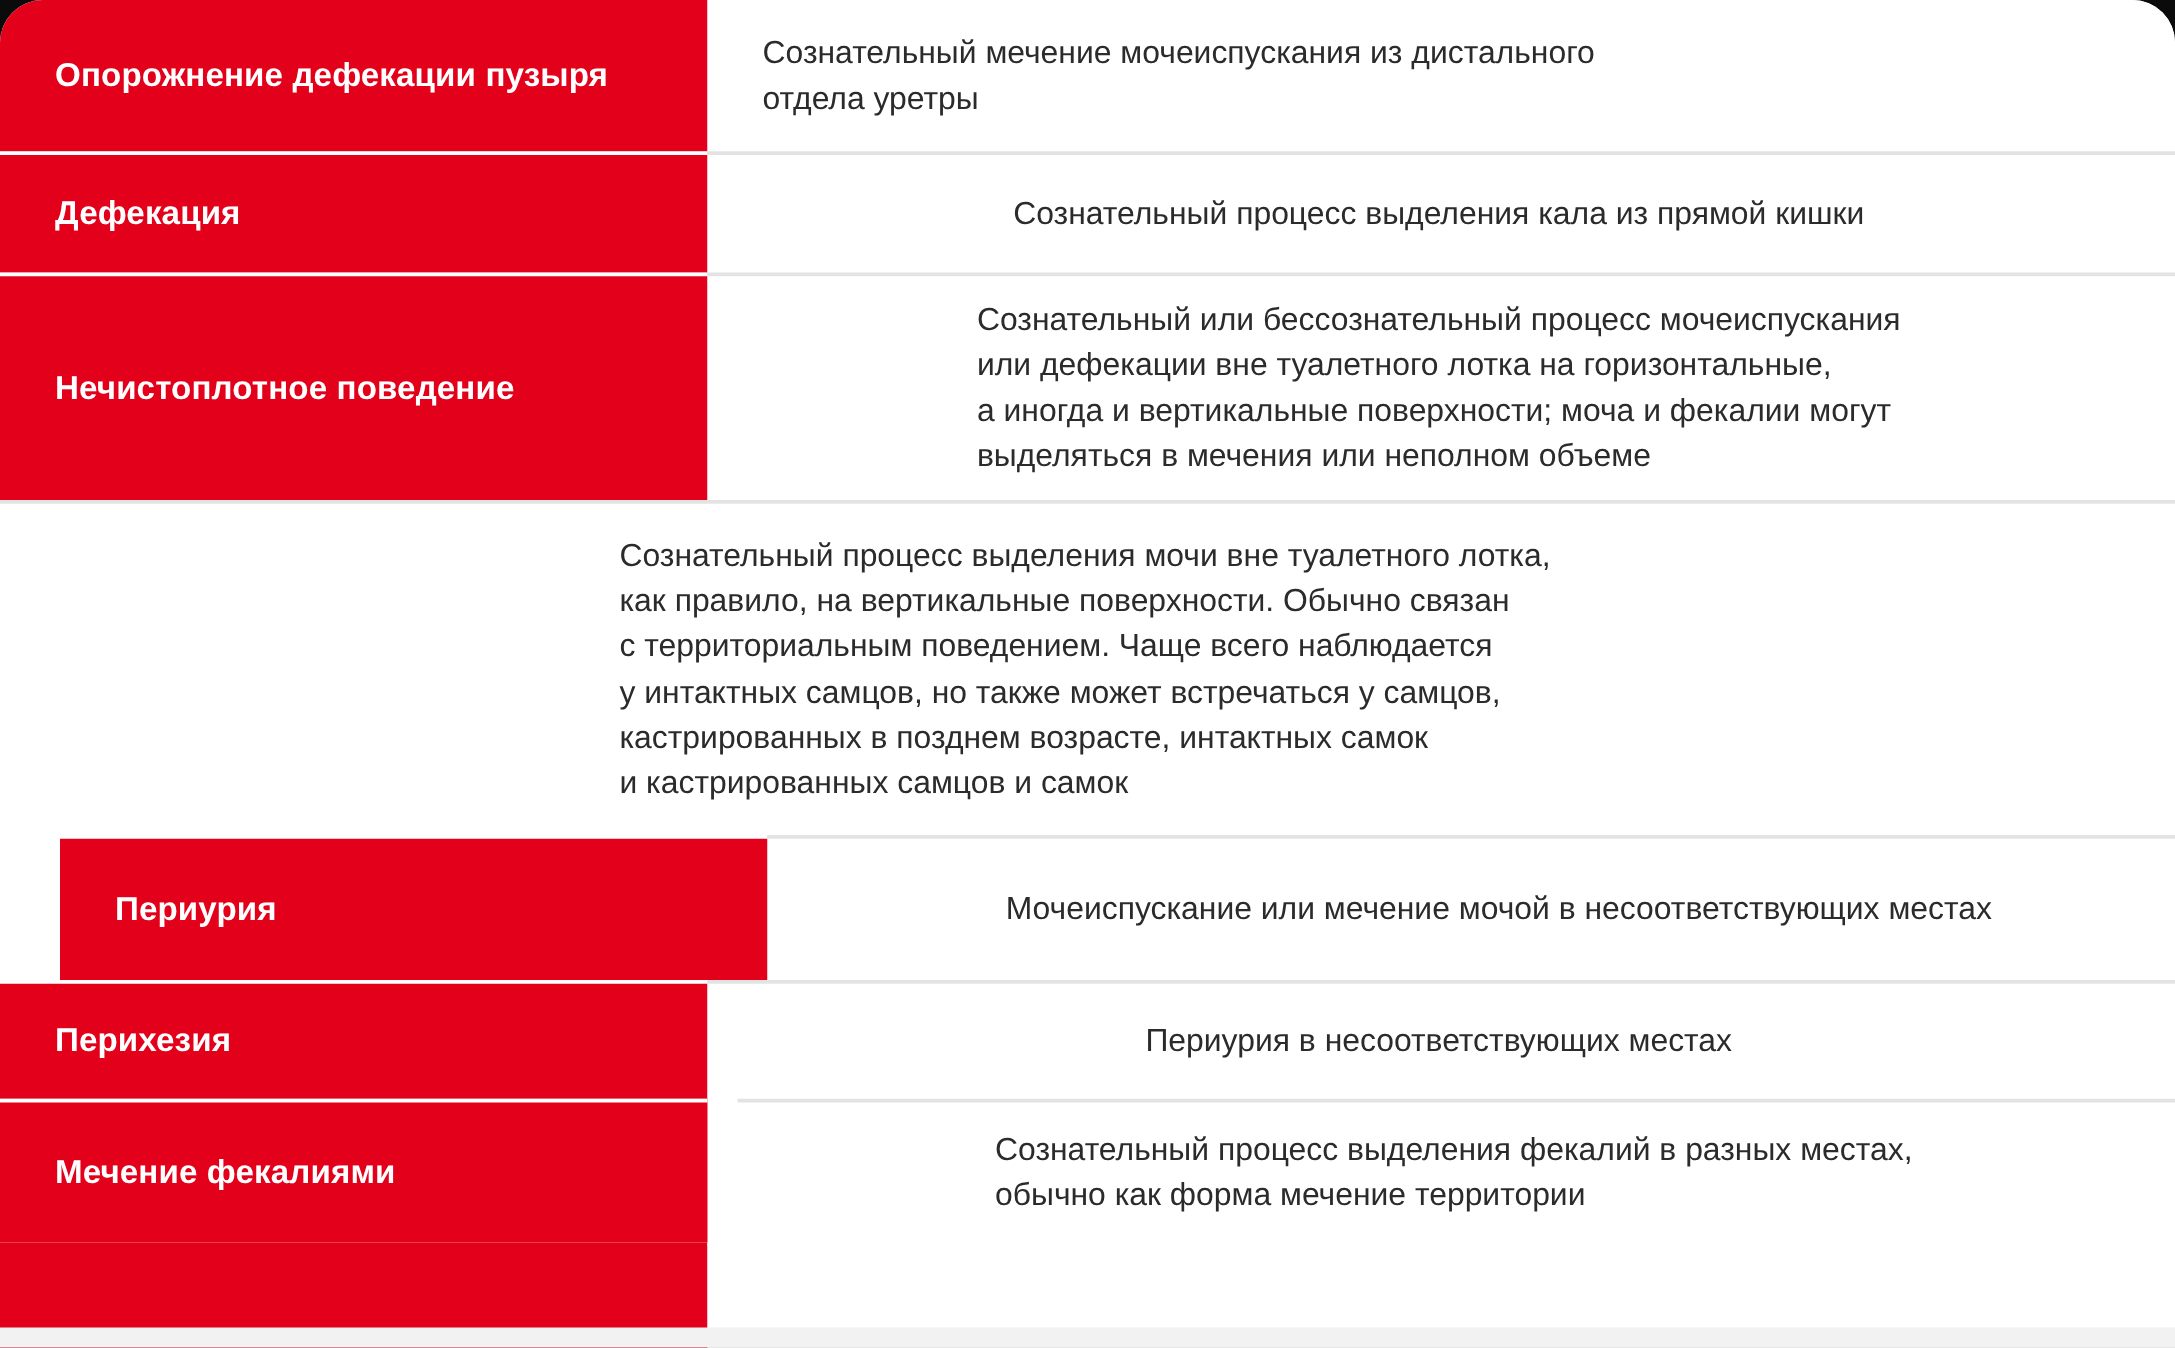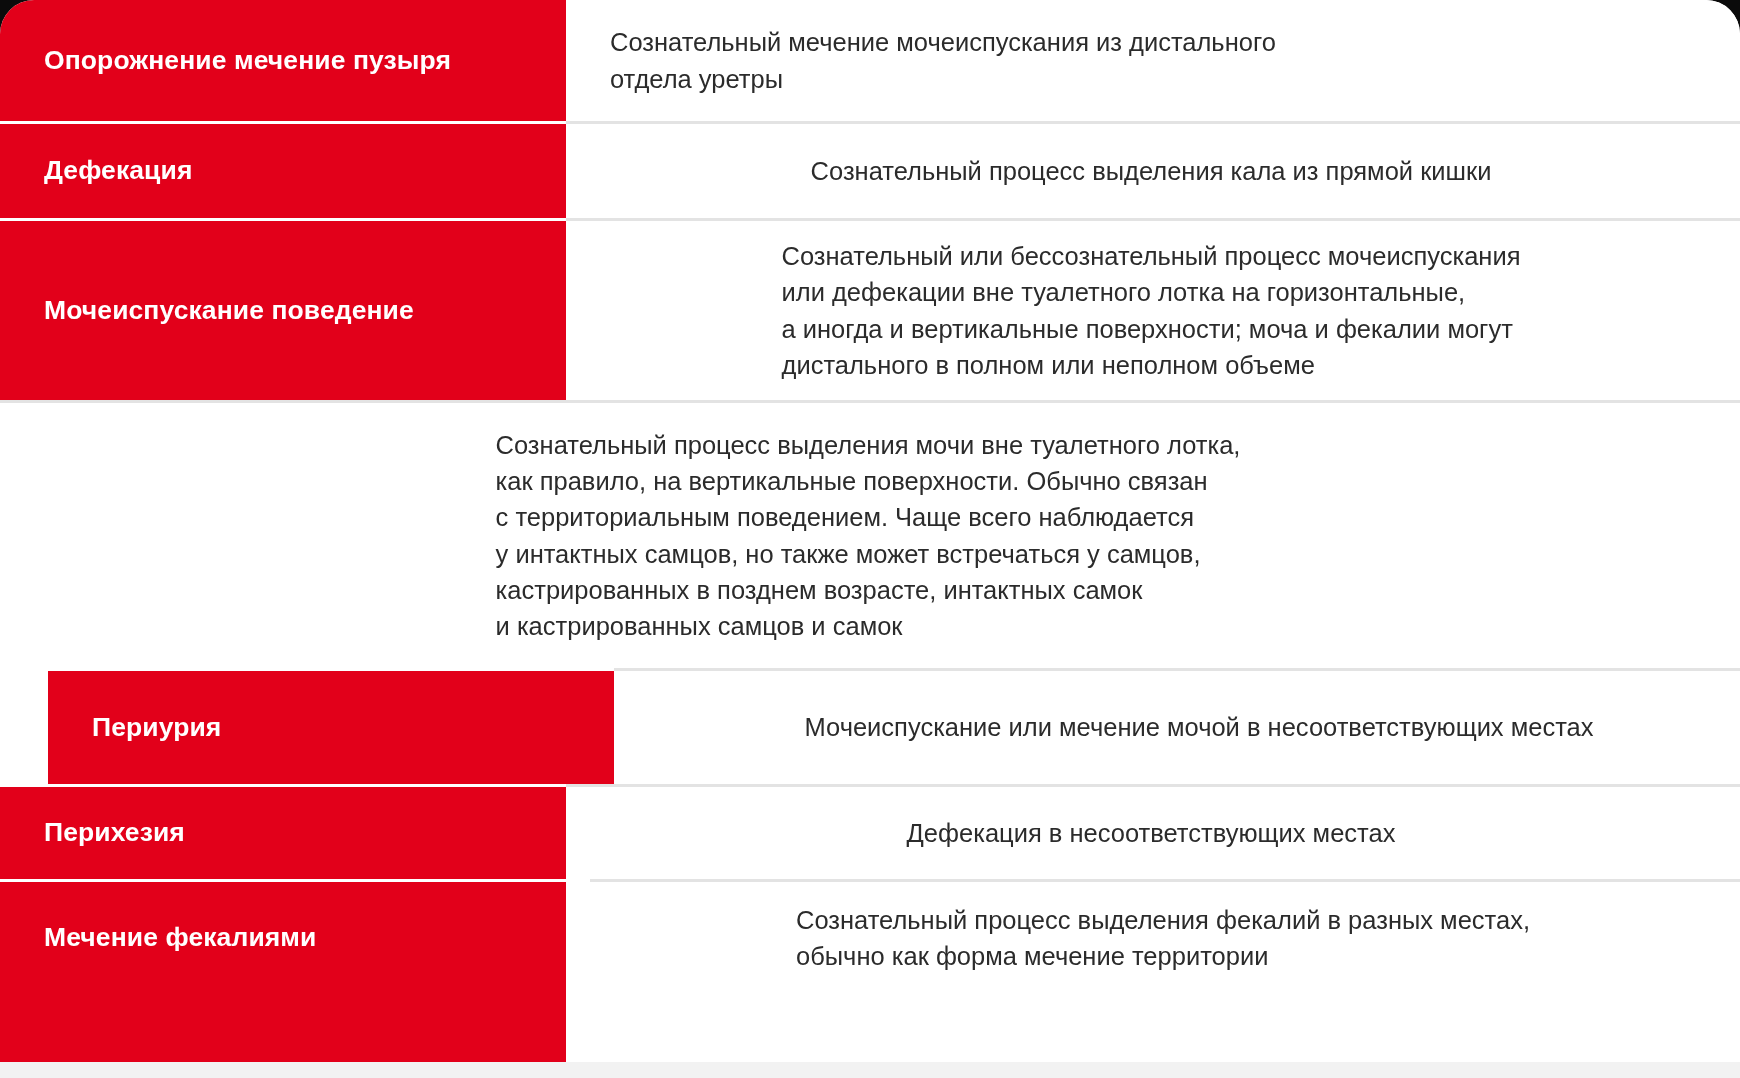--- a/index.html
+++ b/index.html
@@ -127,46 +127,46 @@
   }
 </style>
 </head>
 <body>
 
 <div class="card">
   <div class="table">
 
     <div class="row row-0">
       <div class="term">
-        <span class="term-label">Опорожнение мечение пузыря</span>
+        <span class="term-label">Опорожнение дефекации пузыря</span>
       </div>
       <div class="definition">
         <span class="definition-text">Сознательный мечение мочеиспускания из дистального
 отдела уретры</span>
       </div>
     </div>
 
     <div class="row row-1">
       <div class="term">
         <span class="term-label">Дефекация</span>
       </div>
       <div class="definition">
         <span class="definition-text">Сознательный процесс выделения кала из прямой кишки</span>
       </div>
     </div>
 
     <div class="row row-2">
       <div class="term">
-        <span class="term-label">Мочеиспускание поведение</span>
+        <span class="term-label">Нечистоплотное поведение</span>
       </div>
       <div class="definition">
         <span class="definition-text">Сознательный или бессознательный процесс мочеиспускания
 или дефекации вне туалетного лотка на горизонтальные,
 а иногда и вертикальные поверхности; моча и фекалии могут
-дистального в полном или неполном объеме</span>
+выделяться в мечения или неполном объеме</span>
       </div>
     </div>
 
     <div class="row row-3">
       <div class="definition">
         <span class="definition-text">Сознательный процесс выделения мочи вне туалетного лотка,
 как правило, на вертикальные поверхности. Обычно связан
 с территориальным поведением. Чаще всего наблюдается
 у интактных самцов, но также может встречаться у самцов,
 кастрированных в позднем возрасте, интактных самок
@@ -181,21 +181,21 @@
       <div class="definition">
         <span class="definition-text">Мочеиспускание или мечение мочой в несоответствующих местах</span>
       </div>
     </div>
 
     <div class="row row-5">
       <div class="term">
         <span class="term-label">Перихезия</span>
       </div>
       <div class="definition">
-        <span class="definition-text">Дефекация в несоответствующих местах</span>
+        <span class="definition-text">Периурия в несоответствующих местах</span>
       </div>
     </div>
 
     <div class="row row-6">
       <div class="term">
         <span class="term-label">Мечение фекалиями</span>
       </div>
       <div class="definition">
         <span class="definition-text">Сознательный процесс выделения фекалий в разных местах,
 обычно как форма мечение территории</span>

